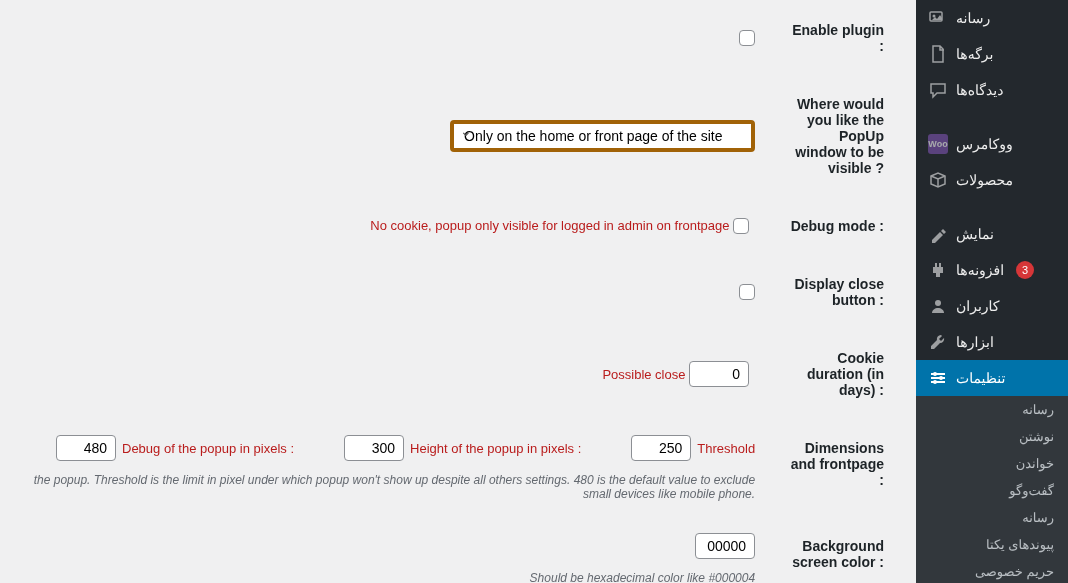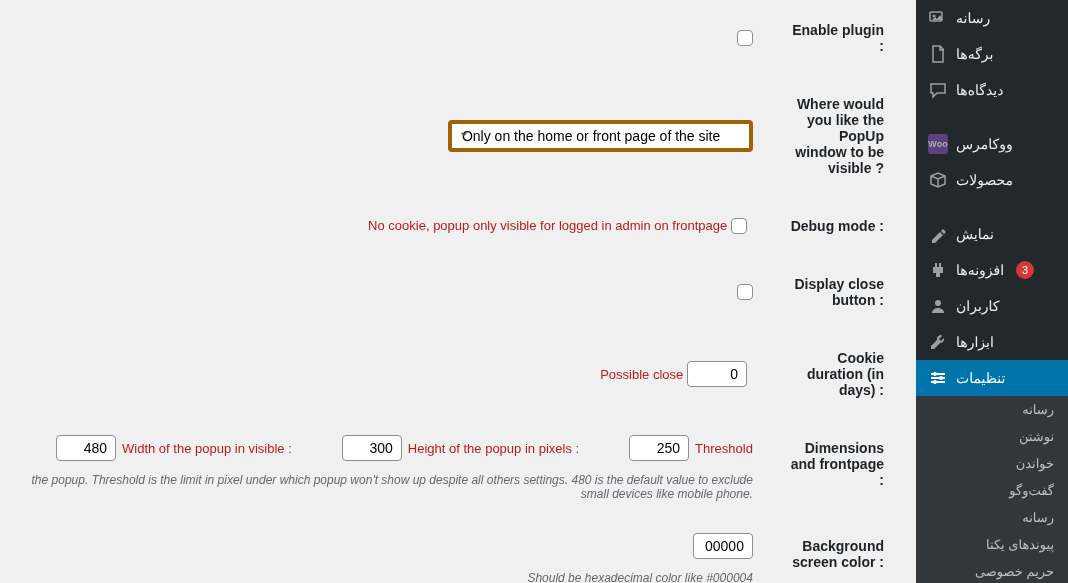--- a/index.html
+++ b/index.html
@@ -68,21 +68,21 @@
     <td>
       <span class="inline-label">Possible close</span>
       <input type="text" class="small" style="margin-right: 6px;" value="0">
     </td>
     <th>Cookie duration (in days) :</th>
   </tr>
   <tr>
     <td>
       <div class="dim-row">
         <input type="text" class="med" value="480" style="">
-        <span class="inline-label">Width of the popup in visible :</span>
+        <span class="inline-label">Debug of the popup in pixels :</span>
         <input type="text" class="med" value="300" style="">
         <span class="inline-label">Height of the popup in pixels :</span>
         <input type="text" class="med" value="250" style="">
         <span class="inline-label">Threshold</span>
       </div>
       <span class="desc">the popup. Threshold is the limit in pixel under which popup won't show up despite all others settings. 480 is the default value to exclude small devices like mobile phone.</span>
     </td>
     <th>Dimensions and frontpage :</th>
   </tr>
   <tr>

